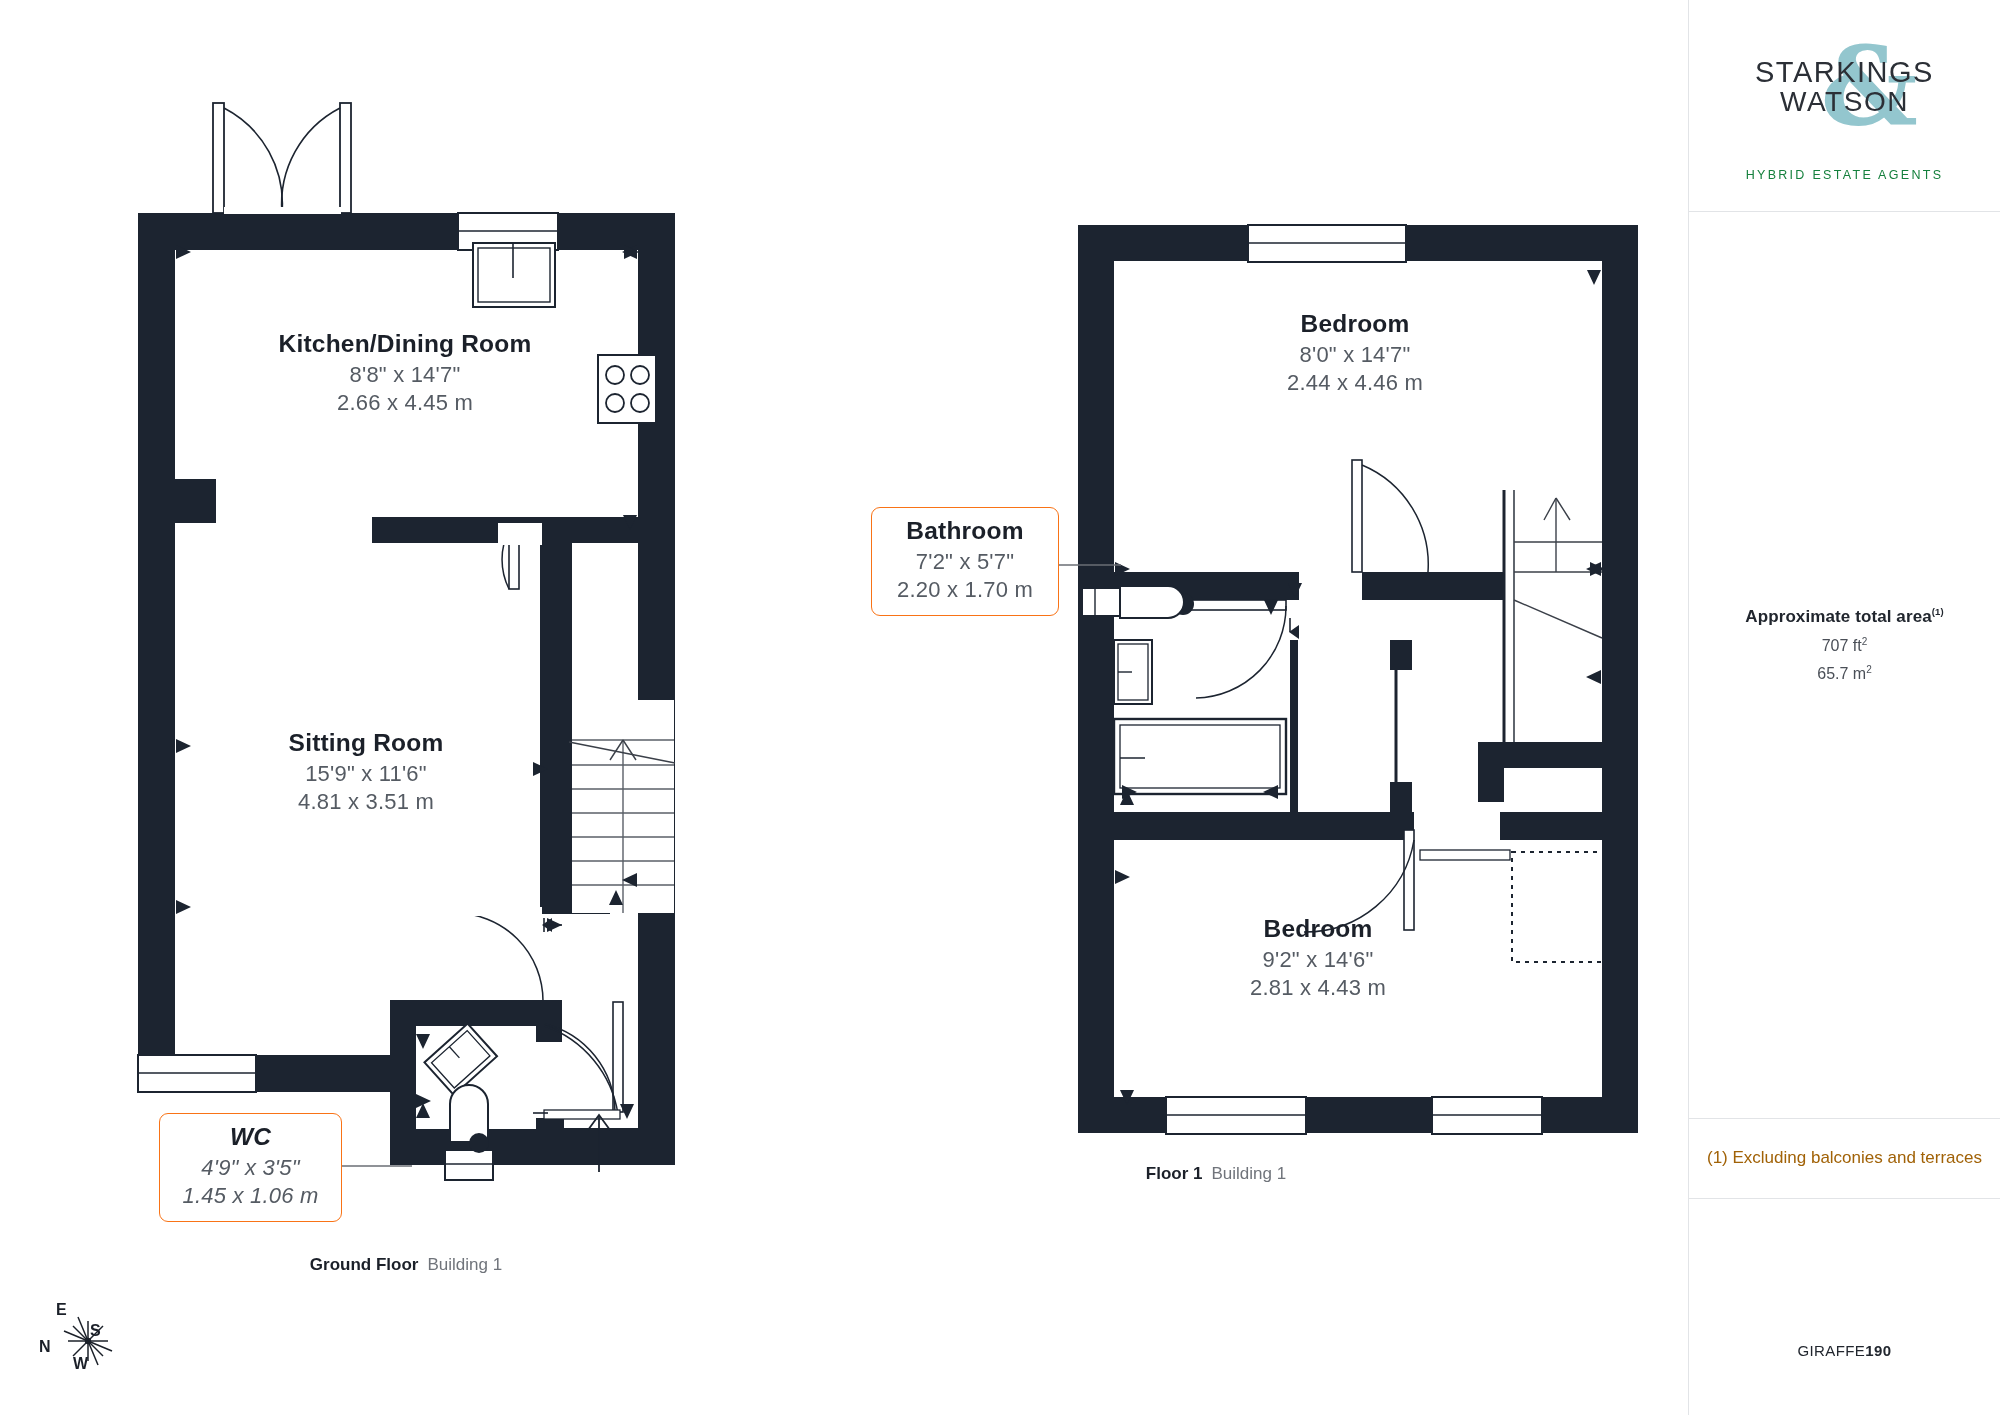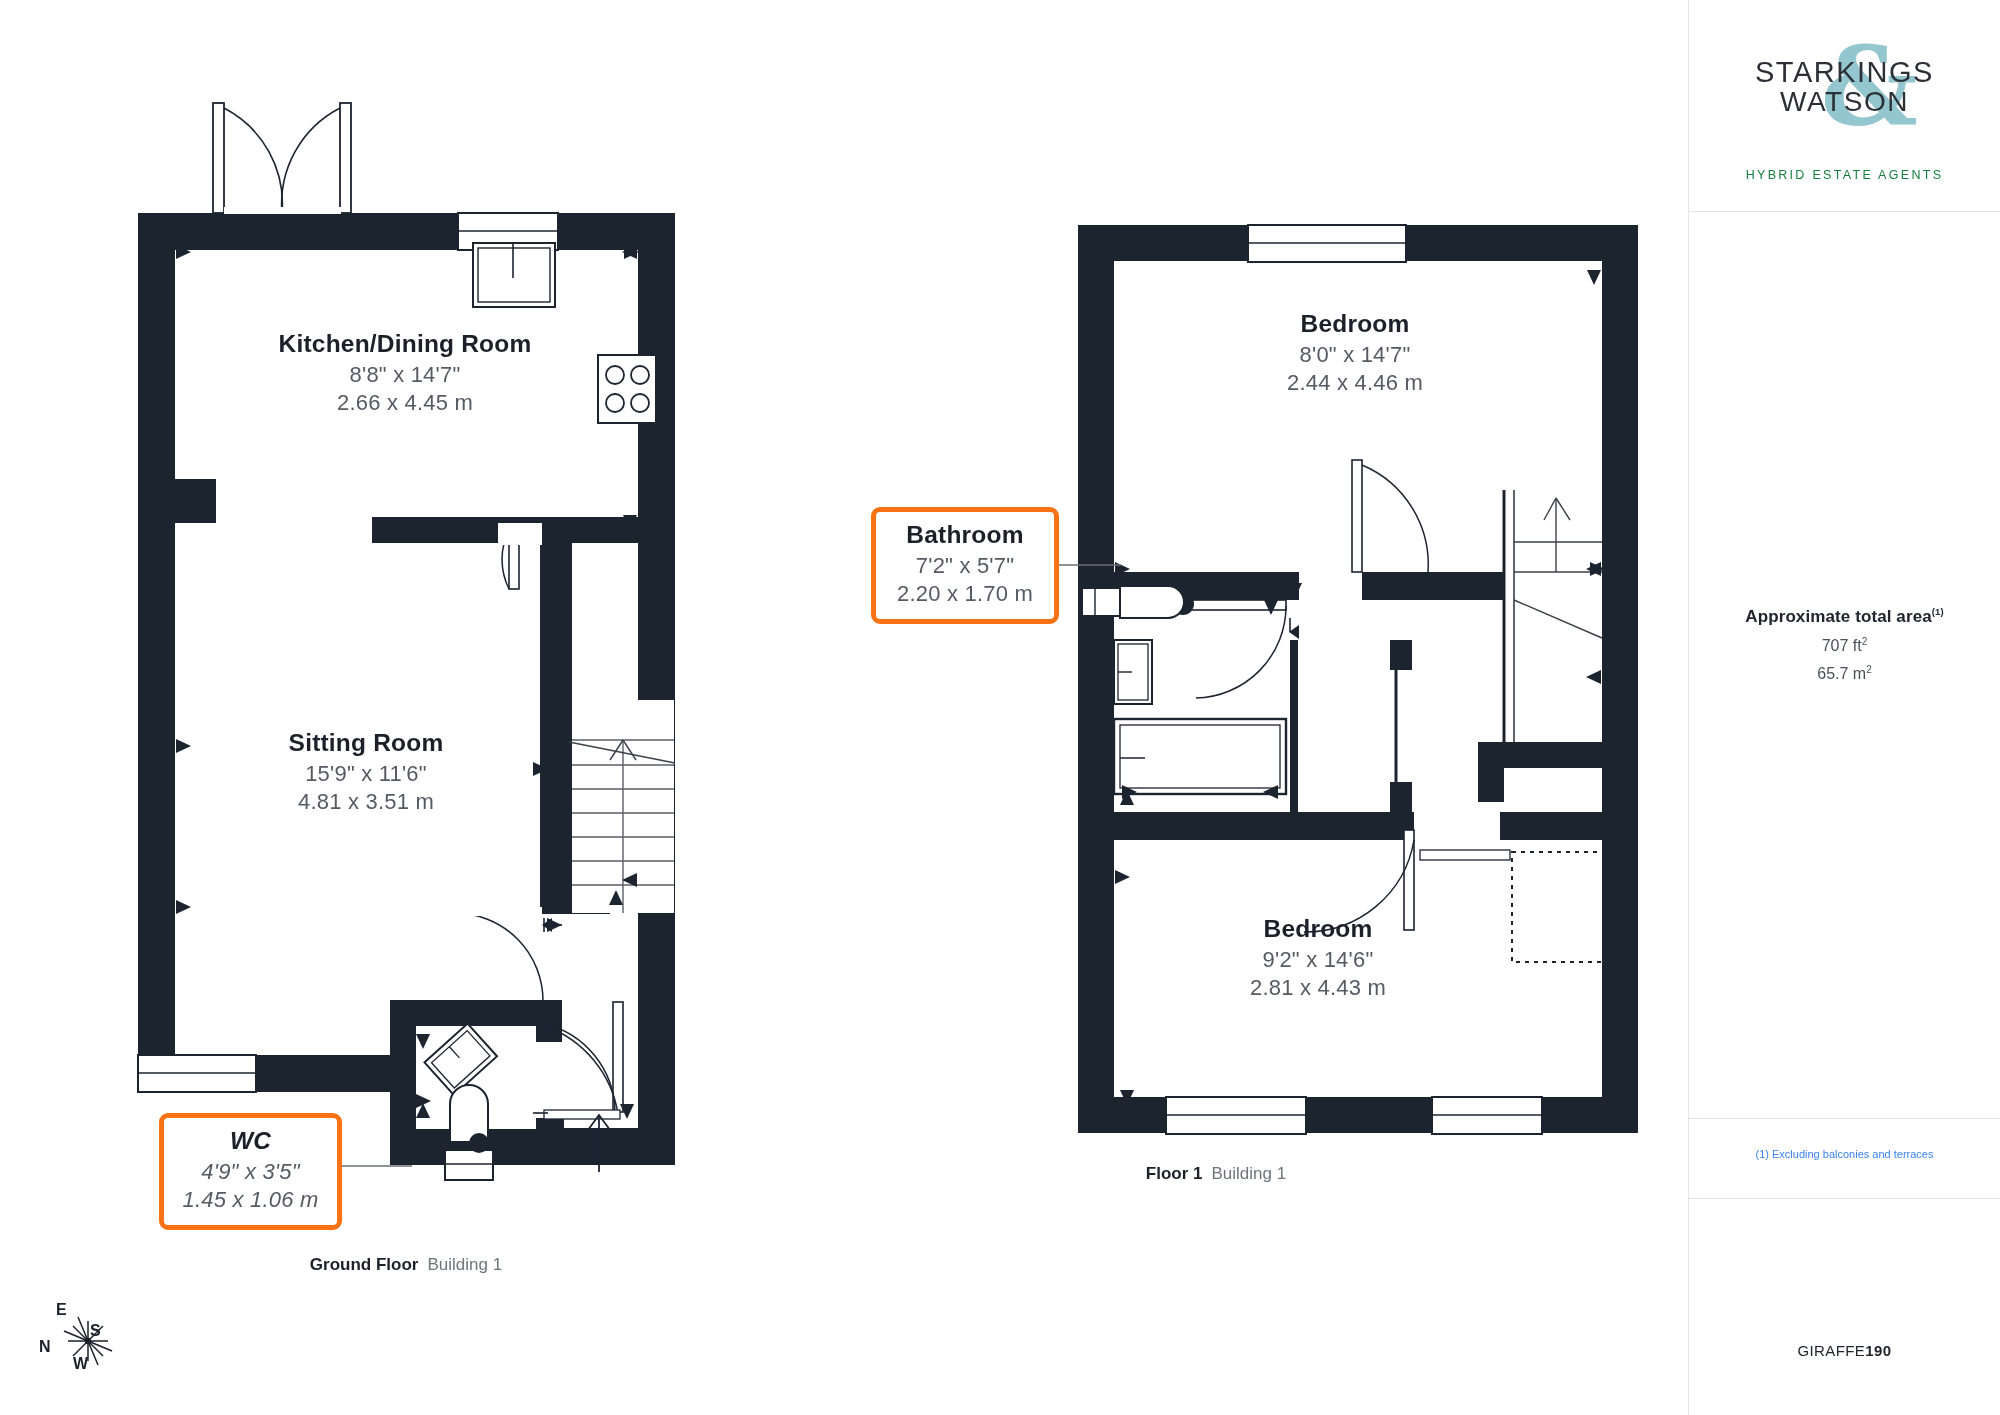--- a/index.html
+++ b/index.html
@@ -86,22 +86,22 @@
   }
   .area-title sup { font-size: 9.5px; font-weight: bold; }
   .area-val {
     font-size: 16px;
     color: #4a4f57;
     margin-top: 9px;
   }
   .area-val sup { font-size: 10px; }
 
   .sb-foot-note {
-    font-size: 11px;
-    color: #3b82f6;
+    font-size: 17px;
+    color: #a16207;
     padding: 0 14px;
   }
   .sb-disclaimer {
     font-size: 12.5px;
     color: #5c6068;
     line-height: 1.55;
     padding: 0 26px;
   }
   .sb-brand {
     font-size: 15px;
@@ -136,21 +136,21 @@
     font-size: 22px;
     color: #555b63;
     margin-top: 4px;
     letter-spacing: .2px;
   }
   .room-dim.second { margin-top: 2px; }
 
   .callout {
     position: absolute;
     background: #fff;
-    border: 5px solid #f97316;
+    border: 1px solid #f97316;
     border-radius: 9px;
     text-align: center;
     padding: 9px 14px 12px;
     box-sizing: border-box;
   }
 
   .floor-caption {
     position: absolute;
     white-space: nowrap;
     font-size: 17px;

